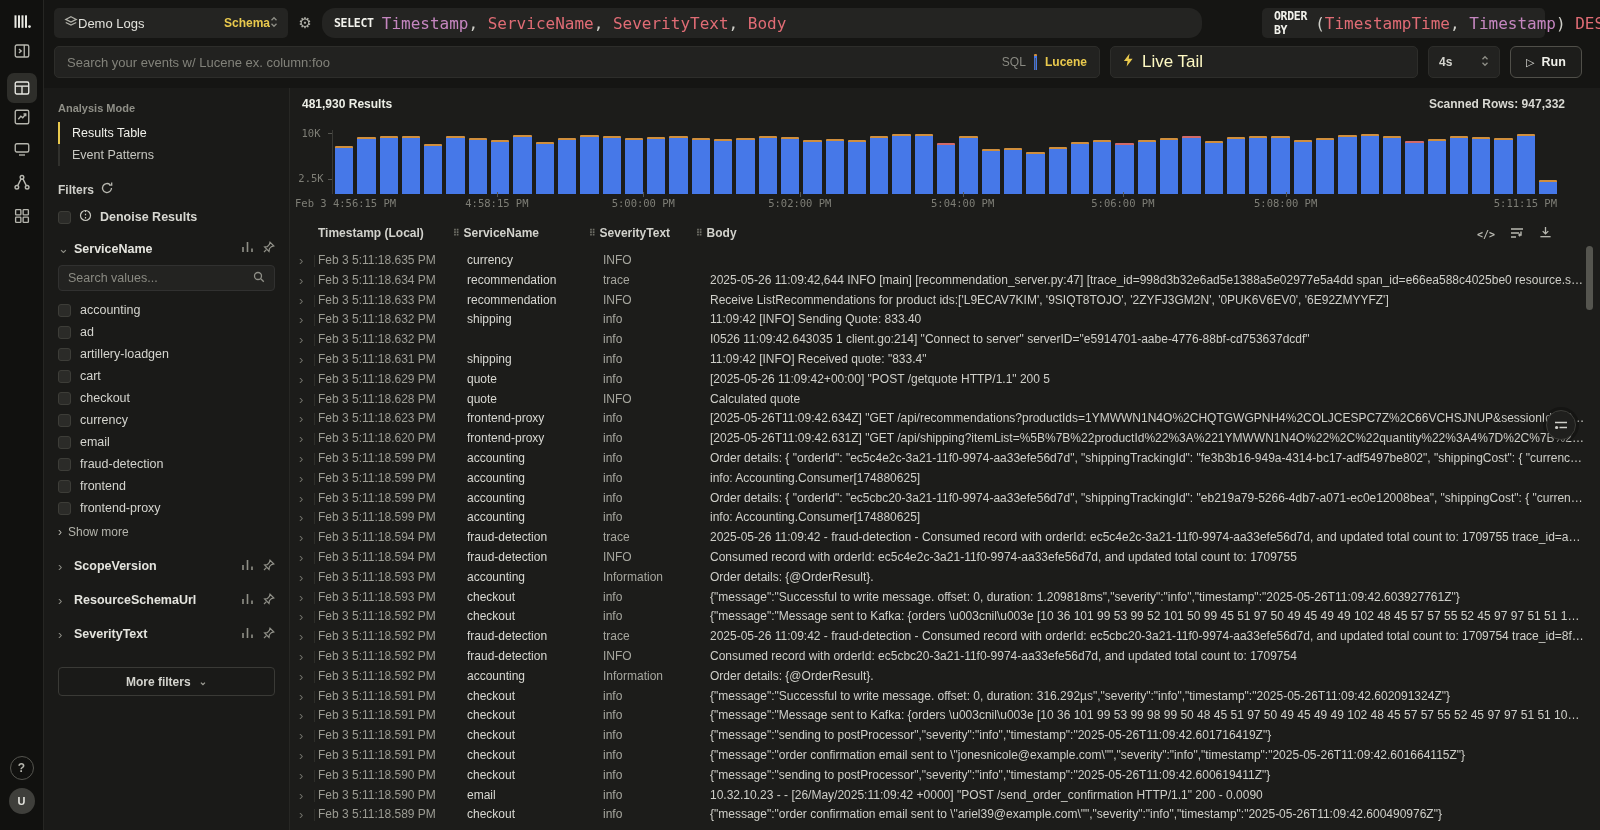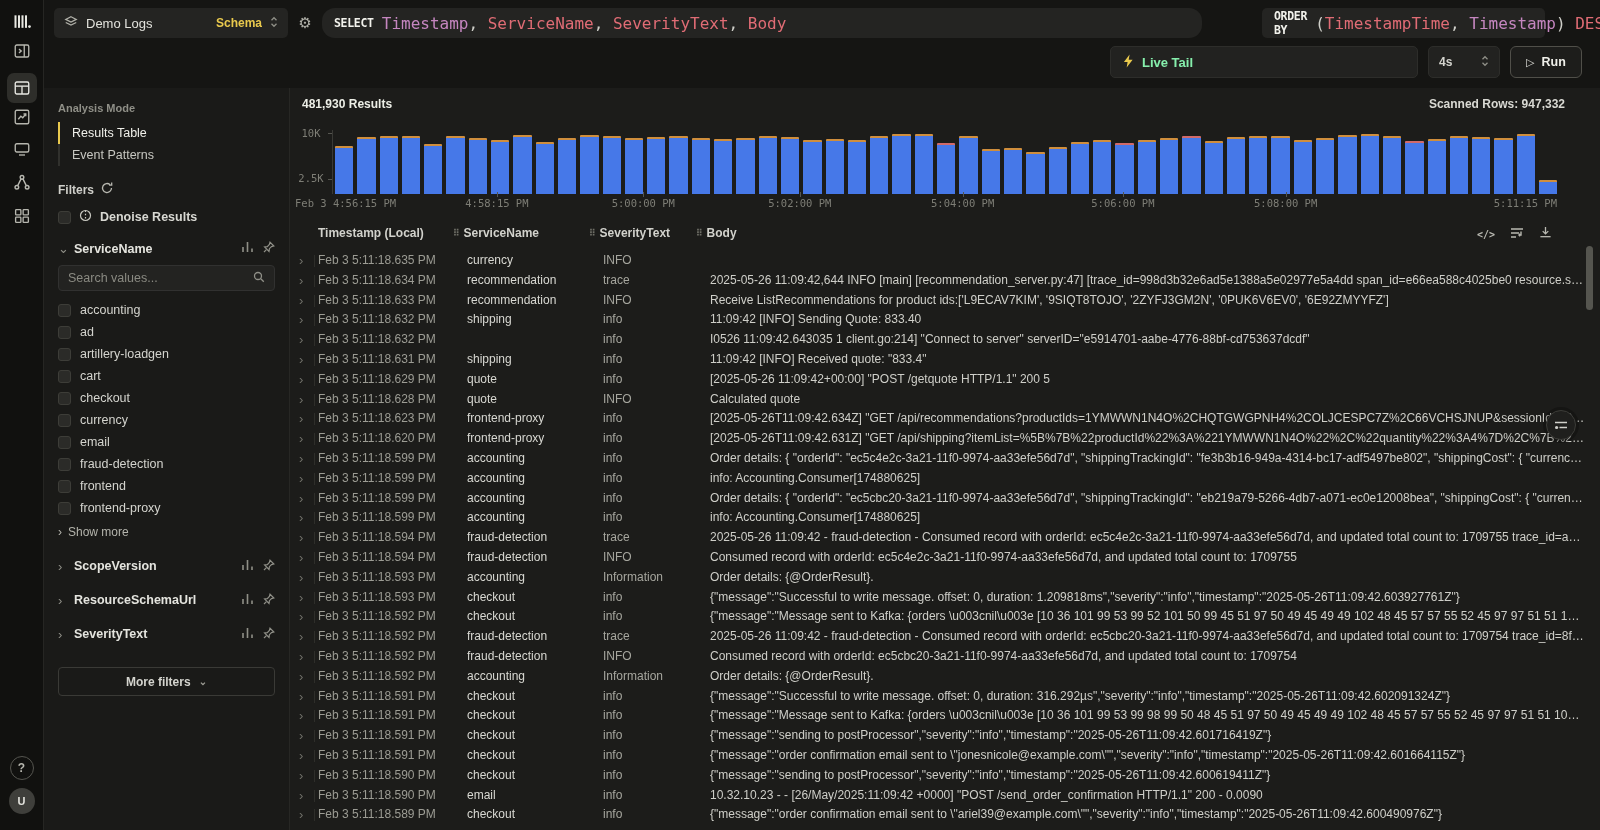--- a/index.html
+++ b/index.html
@@ -14,38 +14,38 @@
   #rail { position:absolute; left:0; top:0; width:44px; height:830px; background:#11110f; border-right:1px solid #262623; z-index:5; }
   .rail-ic { position:absolute; left:50%; transform:translateX(-50%); color:#b6b6ae; display:flex; align-items:center; justify-content:center; }
   .rail-ic svg { display:block; }
   .rail-active { width:30px; height:30px; background:#2e2e2a; border-radius:7px; }
   .help-circle { width:24px; height:24px; border:1.4px solid #55554f; border-radius:50%; color:#b6b6ae; font-size:12px; font-weight:700; }
   .avatar { width:26px; height:26px; background:#3f3f3b; border-radius:50%; color:#e4e4de; font-size:11px; font-weight:700; }
 
   
   #topbar { position:absolute; left:44px; top:0; right:0; height:88px; }
   .box { position:absolute; background:#242422; border-radius:5px; display:flex; align-items:center; }
-  #source-box { left:10px; top:8px; width:234px; height:30px; padding:0 10px; gap:8px; }
+  #source-box { left:10px; top:8px; width:234px; height:30px; padding:0 10px; }
   #source-box .src-name { font-size:13px; color:#e2e2dc; }
   #source-box .schema { margin-left:auto; color:#e9c94d; font-weight:700; font-size:12px; }
   #gear { position:absolute; left:250px; top:9px; width:22px; height:28px; color:#b0b0a8; font-size:15px; display:flex; align-items:center; justify-content:center; cursor:pointer; }
   #select-box { left:278px; top:8px; width:880px; height:30px; padding:0 12px; font-size:12px;border-radius:13px; }
   #orderby-box { left:1218px; top:8px; width:283px; height:30px; padding:0 12px; font-size:12px; }
   .kw { color:#f2f2ec; font-weight:700; margin-right:8px; font-family:"DejaVu Sans Mono", monospace; font-size:11.5px; letter-spacing:-0.3px; }
   .toks { font-family:"DejaVu Sans Mono", monospace; font-size:16px; white-space:pre; }
 
   #search-wrap { position:absolute; left:10px; top:46px; width:1046px; height:32px; background:#222220; border:1px solid #2d2d2a; border-radius:5px; display:flex; align-items:center; padding:0 12px; }
   #search-input { flex:1; background:transparent; border:none; outline:none; color:#d8d8d2; font-size:13px; font-family:"Liberation Sans", sans-serif; }
   #search-input::placeholder { color:#82827a; }
   .lang { display:flex; align-items:center; gap:8px; font-size:12px; }
   .lang .sql { color:#8a8a82; }
   .lang .bar { color:#4a4a45; }
   .lang .lucene { color:#e9c94d; font-weight:700; }
   #livetail { position:absolute; left:1066px; top:46px; width:308px; height:32px; background:#222220; border:1px solid #2d2d2a; border-radius:5px; display:flex; align-items:center; gap:8px; padding:0 12px; cursor:pointer; }
-  #livetail span { color:#86efac; font-weight:700; font-size:13px; }
+  #livetail span { color:#fef9c3; font-weight:400; font-size:17px; }
   #interval { position:absolute; left:1384px; top:46px; width:72px; height:32px; background:#222220; border:1px solid #2d2d2a; border-radius:5px; display:flex; align-items:center; justify-content:space-between; padding:0 10px; cursor:pointer; }
   #interval span { color:#d4d4ce; font-weight:700; font-size:12px; }
   #run-btn { position:absolute; left:1466px; top:46px; width:72px; height:32px; background:#1d1d1b; border:1px solid #504f49; border-radius:6px; display:flex; align-items:center; justify-content:center; gap:7px; cursor:pointer; }
   #run-btn .play { color:#e4e4de; font-size:11px; }
   #run-btn span.lbl { color:#f0f0ea; font-weight:700; font-size:12.5px; }
 
   
   #fpanel { position:absolute; left:44px; top:88px; width:246px; bottom:0; background:#1a1a18; border-right:1px solid #272724; padding:14px 14px 0 14px; }
   .sec-label { font-size:11px; font-weight:700; color:#8f8f87; margin-bottom:8px; }
   .mode { height:22px; line-height:22px; padding-left:12px; border-left:2px solid #31312d; font-size:12.5px; color:#c7c7c1; cursor:pointer; }
@@ -178,20 +178,28 @@
   <span id="gear">⚙</span>
   <div class="box" id="select-box">
     <span class="kw">SELECT</span>
     <span class="toks" id="select-tokens"><span style="color: rgb(197, 134, 192);">Timestamp</span><span style="color: rgb(207, 207, 201);">, </span><span style="color: rgb(224, 108, 117);">ServiceName</span><span style="color: rgb(207, 207, 201);">, </span><span style="color: rgb(224, 108, 117);">SeverityText</span><span style="color: rgb(207, 207, 201);">, </span><span style="color: rgb(224, 108, 117);">Body</span></span>
   </div>
   <div class="box" id="orderby-box">
     <span class="kw">ORDER BY</span>
     <span class="toks" id="orderby-tokens"><span style="color: rgb(207, 207, 201);">(</span><span style="color: rgb(224, 108, 117);">TimestampTime</span><span style="color: rgb(207, 207, 201);">, </span><span style="color: rgb(197, 134, 192);">Timestamp</span><span style="color: rgb(207, 207, 201);">) </span><span style="color: rgb(224, 108, 117);">DESC</span></span>
   </div>
 
+  <div id="search-wrap">
+    <input id="search-input" placeholder="Search your events w/ Lucene ex. column:foo" style="">
+    <span class="lang">
+      <span class="sql">SQL</span>
+      <span class="bar">|</span>
+      <span class="lucene">Lucene</span>
+    </span>
+  </div>
   <div id="livetail">
     <span><svg width="11" height="14" viewBox="0 0 12 14" fill="#e9c94d">
           <path d="M7.2 0L1 8h4l-1 6 6.5-8.5H6.2L7.2 0z"></path>
         </svg></span>
     <span>Live Tail</span>
   </div>
   <div id="interval">
     <span>4s</span>
     <span><svg width="8" height="12" viewBox="0 0 8 12" fill="none" stroke="#8f8f87" stroke-width="1.3">
           <path d="M1.5 4.2L4 1.7 6.5 4.2M1.5 7.8L4 10.3 6.5 7.8"></path>

